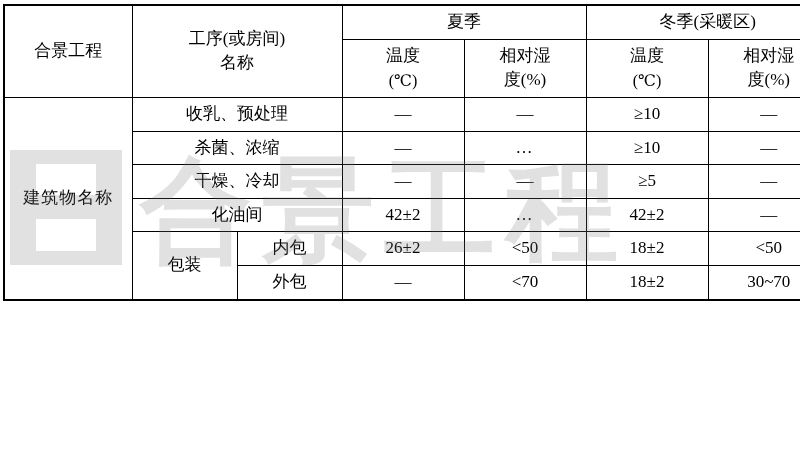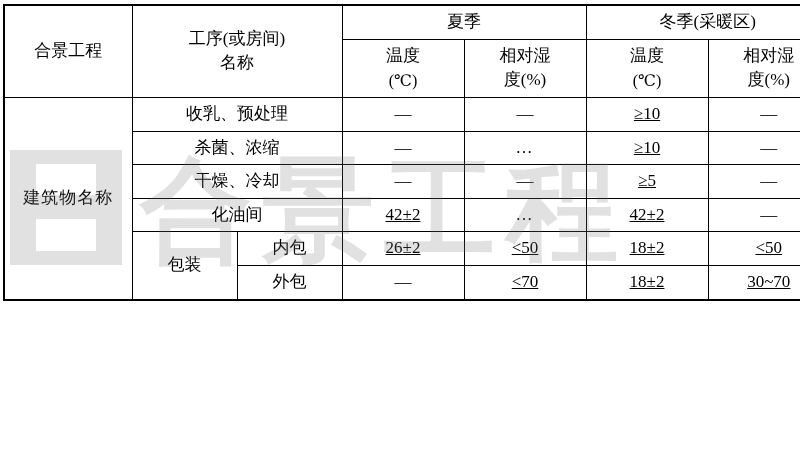--- a/index.html
+++ b/index.html
@@ -83,21 +83,21 @@
   }
   .hdr { font-size: 17px; }
   .two-line { line-height: 1.5; }
   .unit { font-size: 16px; }
   .vert-name {
     font-size: 17px;
     letter-spacing: 1px;
   }
   .dash { font-size: 17px; }
   .dots { letter-spacing: 2px; font-size: 16px; }
-  .nowrap { white-space: nowrap; text-decoration: underline; }
+  .nowrap { white-space: nowrap; }
 </style>
 </head>
 <body>
 
 <div id="watermark">
   <div class="wm-logo">
     <div class="bar b1"></div>
     <div class="bar b2"></div>
     <div class="bar b3"></div>
     <div class="bar b4"></div>

